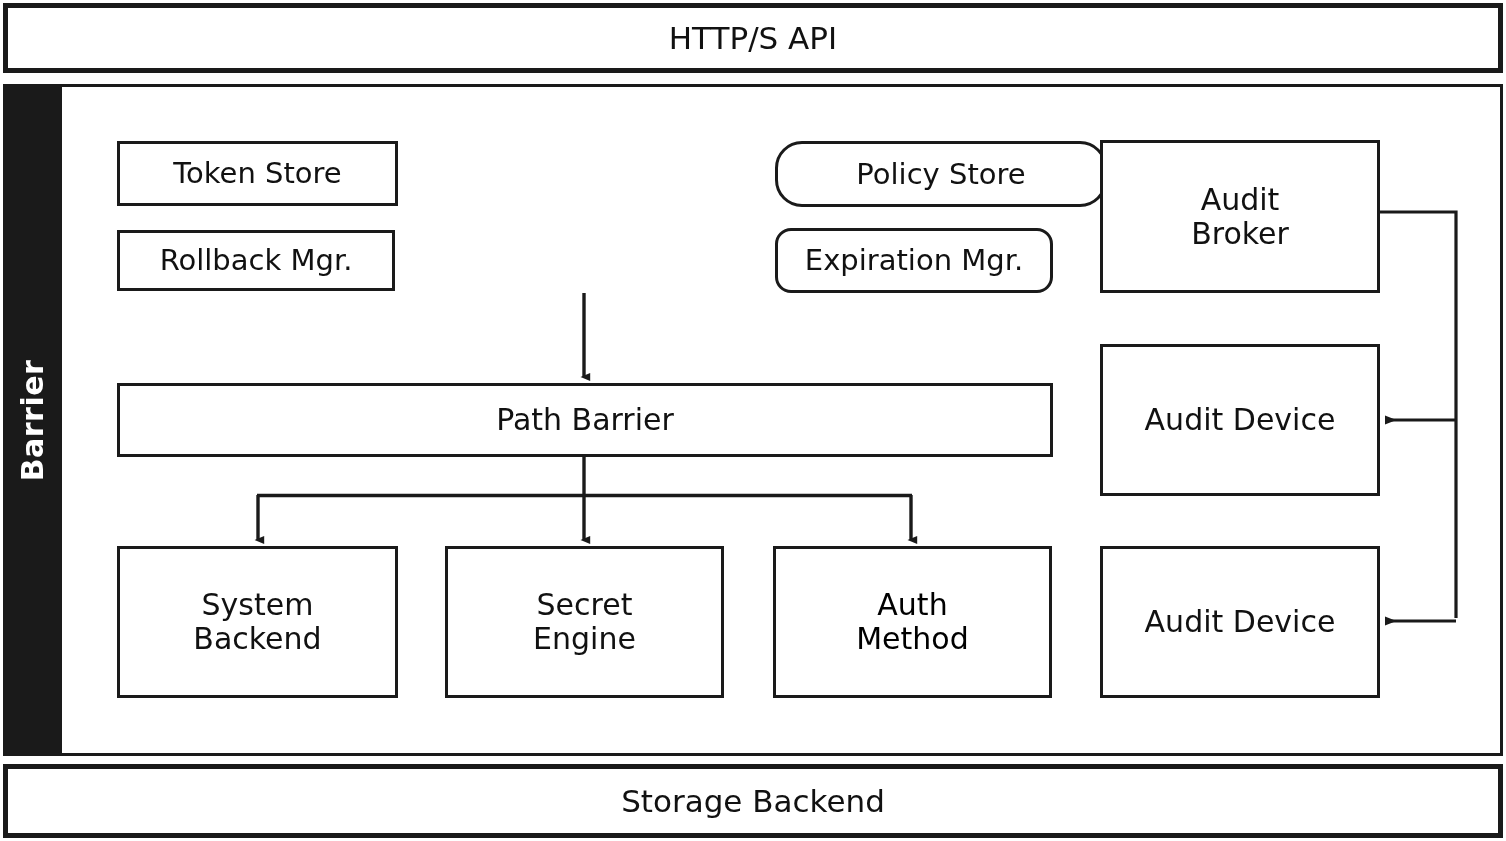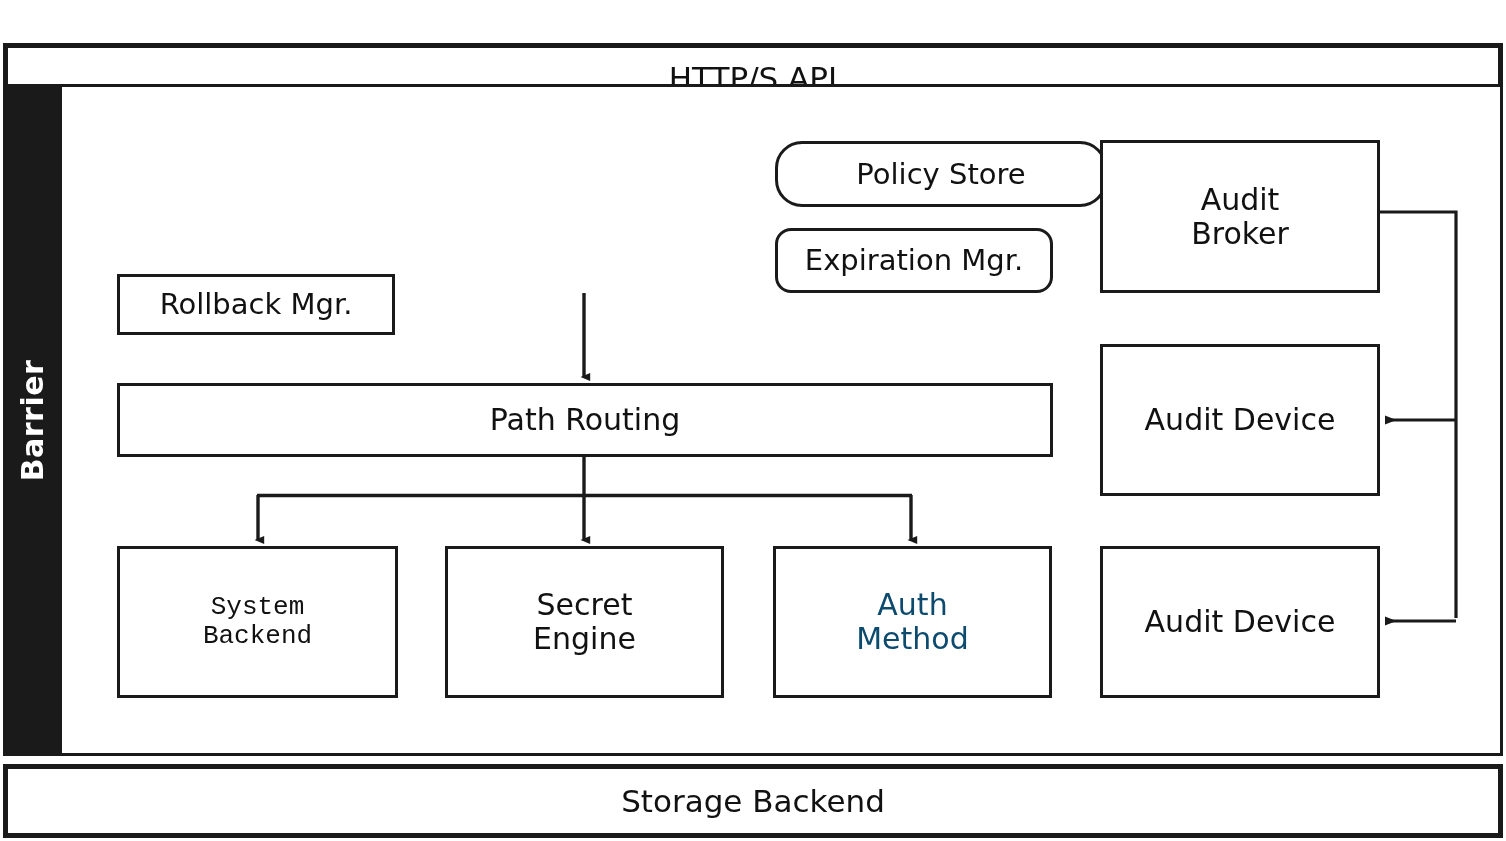--- a/index.html
+++ b/index.html
@@ -40,21 +40,20 @@
     border-width: 3px;
   }
 
   
   #http-api-box {
     left: 3px;
     top: 3px;
     width: 1500px;
     height: 70px;
     font-size: 31px;
-    margin-top: 40px;
   }
   #storage-backend-box {
     left: 3px;
     top: 764px;
     width: 1500px;
     height: 74px;
     font-size: 31px;
   }
 
   
@@ -95,21 +94,20 @@
     width: 281px;
     height: 65px;
     font-size: 29px;
   }
   #rollback-mgr-box {
     left: 117px;
     top: 230px;
     width: 278px;
     height: 61px;
     font-size: 29px;
-    margin-top: 44px;
   }
 
   
   #core-box {
     left: 445px;
     top: 140px;
     width: 278px;
     height: 153px;
     font-size: 30px;
   }
@@ -163,37 +161,36 @@
     height: 74px;
     font-size: 30px;
   }
 
   
   #system-backend-box {
     left: 117px;
     top: 546px;
     width: 281px;
     height: 152px;
-    font-size: 26px;
-    font-family: Liberation Mono, monospace;
+    font-size: 30px;
   }
   #secret-engine-box {
     left: 445px;
     top: 546px;
     width: 279px;
     height: 152px;
     font-size: 30px;
   }
   #auth-method-box {
     left: 773px;
     top: 546px;
     width: 279px;
     height: 152px;
     font-size: 30px;
-    color: #0c4a6e;
+    color: #000000;
   }
 
   
   #connectors {
     position: absolute;
     left: 0;
     top: 0;
     width: 1506px;
     height: 841px;
     pointer-events: none;
@@ -205,36 +202,37 @@
 <div id="diagram-root">
 
   <div class="box thick" id="http-api-box">HTTP/S API</div>
 
   <div id="barrier-region"></div>
 
   <div id="barrier-bar">
     <span id="barrier-label">Barrier</span>
   </div>
 
+  <div class="box thin" id="token-store-box">Token Store</div>
 
   <div class="box thin" id="rollback-mgr-box">Rollback Mgr.</div>
 
 
   <div class="box thin" id="policy-store-box">Policy Store</div>
 
   <div class="box thin" id="expiration-mgr-box">Expiration Mgr.</div>
 
   <div class="box thin" id="audit-broker-box">Audit
 Broker</div>
 
   <div class="box thin" id="audit-device-1-box">Audit Device</div>
 
   <div class="box thin" id="audit-device-2-box">Audit Device</div>
 
-  <div class="box thin" id="path-routing-box">Path Routing</div>
+  <div class="box thin" id="path-routing-box">Path Barrier</div>
 
   <div class="box thin" id="system-backend-box">System
 Backend</div>
 
   <div class="box thin" id="secret-engine-box">Secret
 Engine</div>
 
   <div class="box thin" id="auth-method-box">Auth
 Method</div>
 

